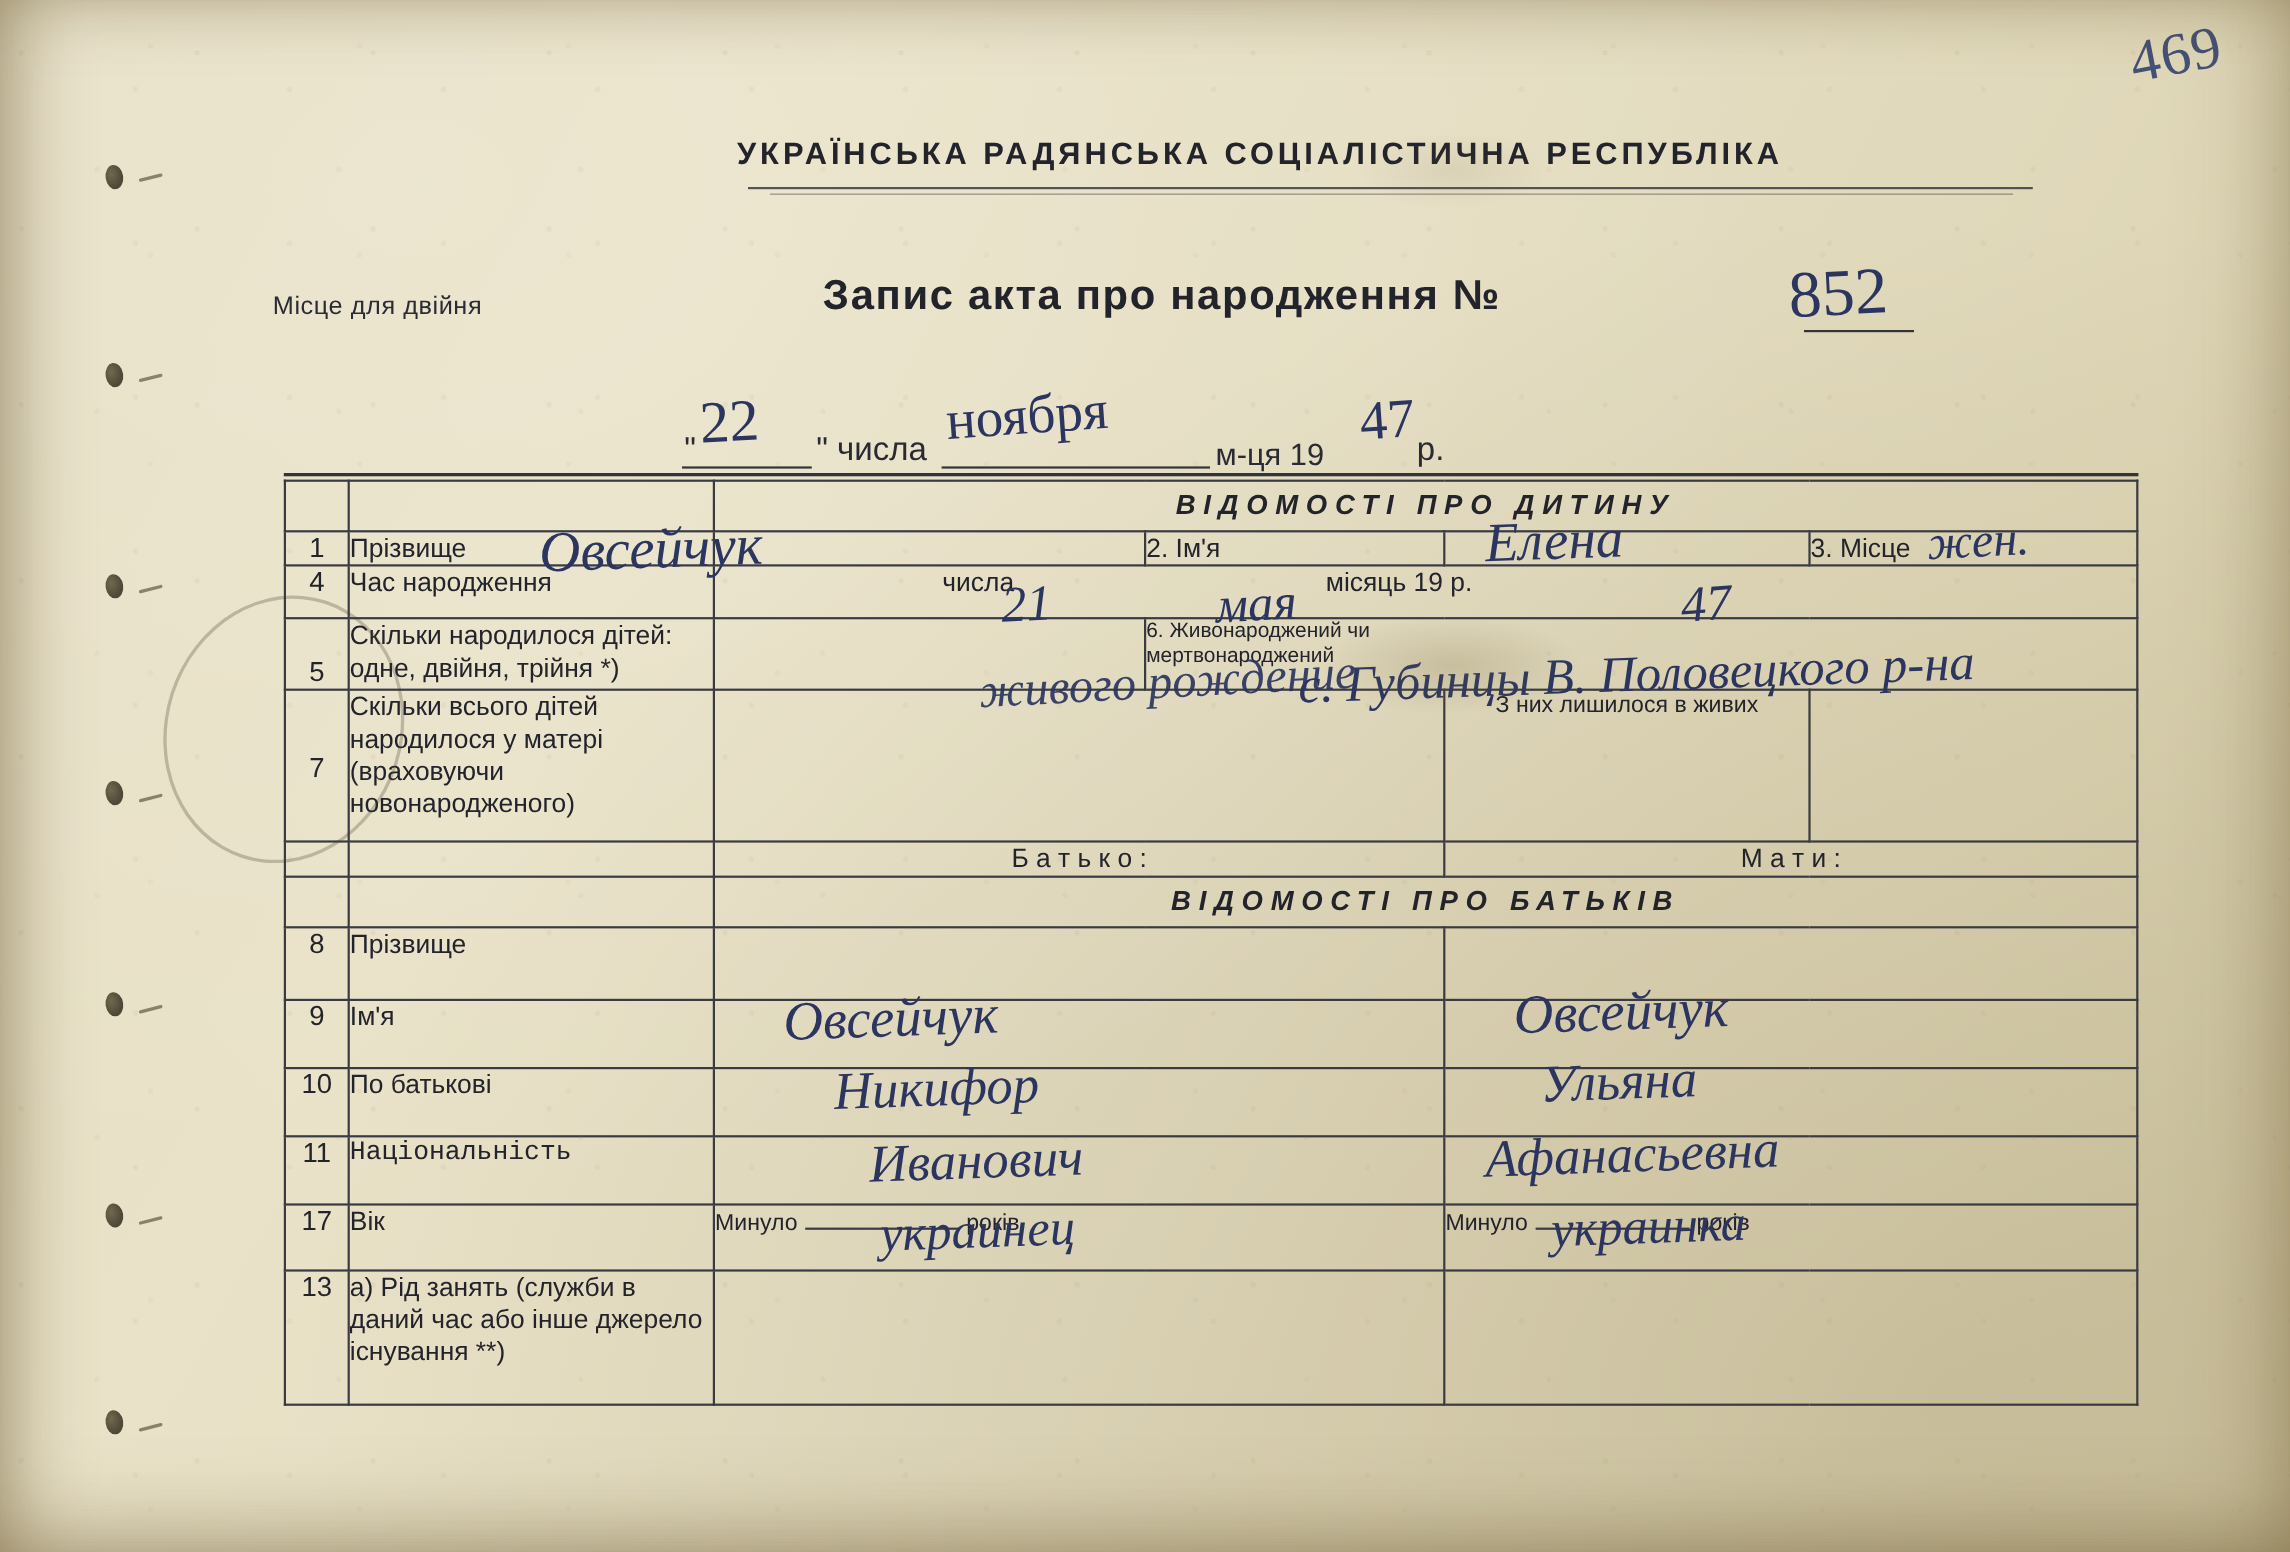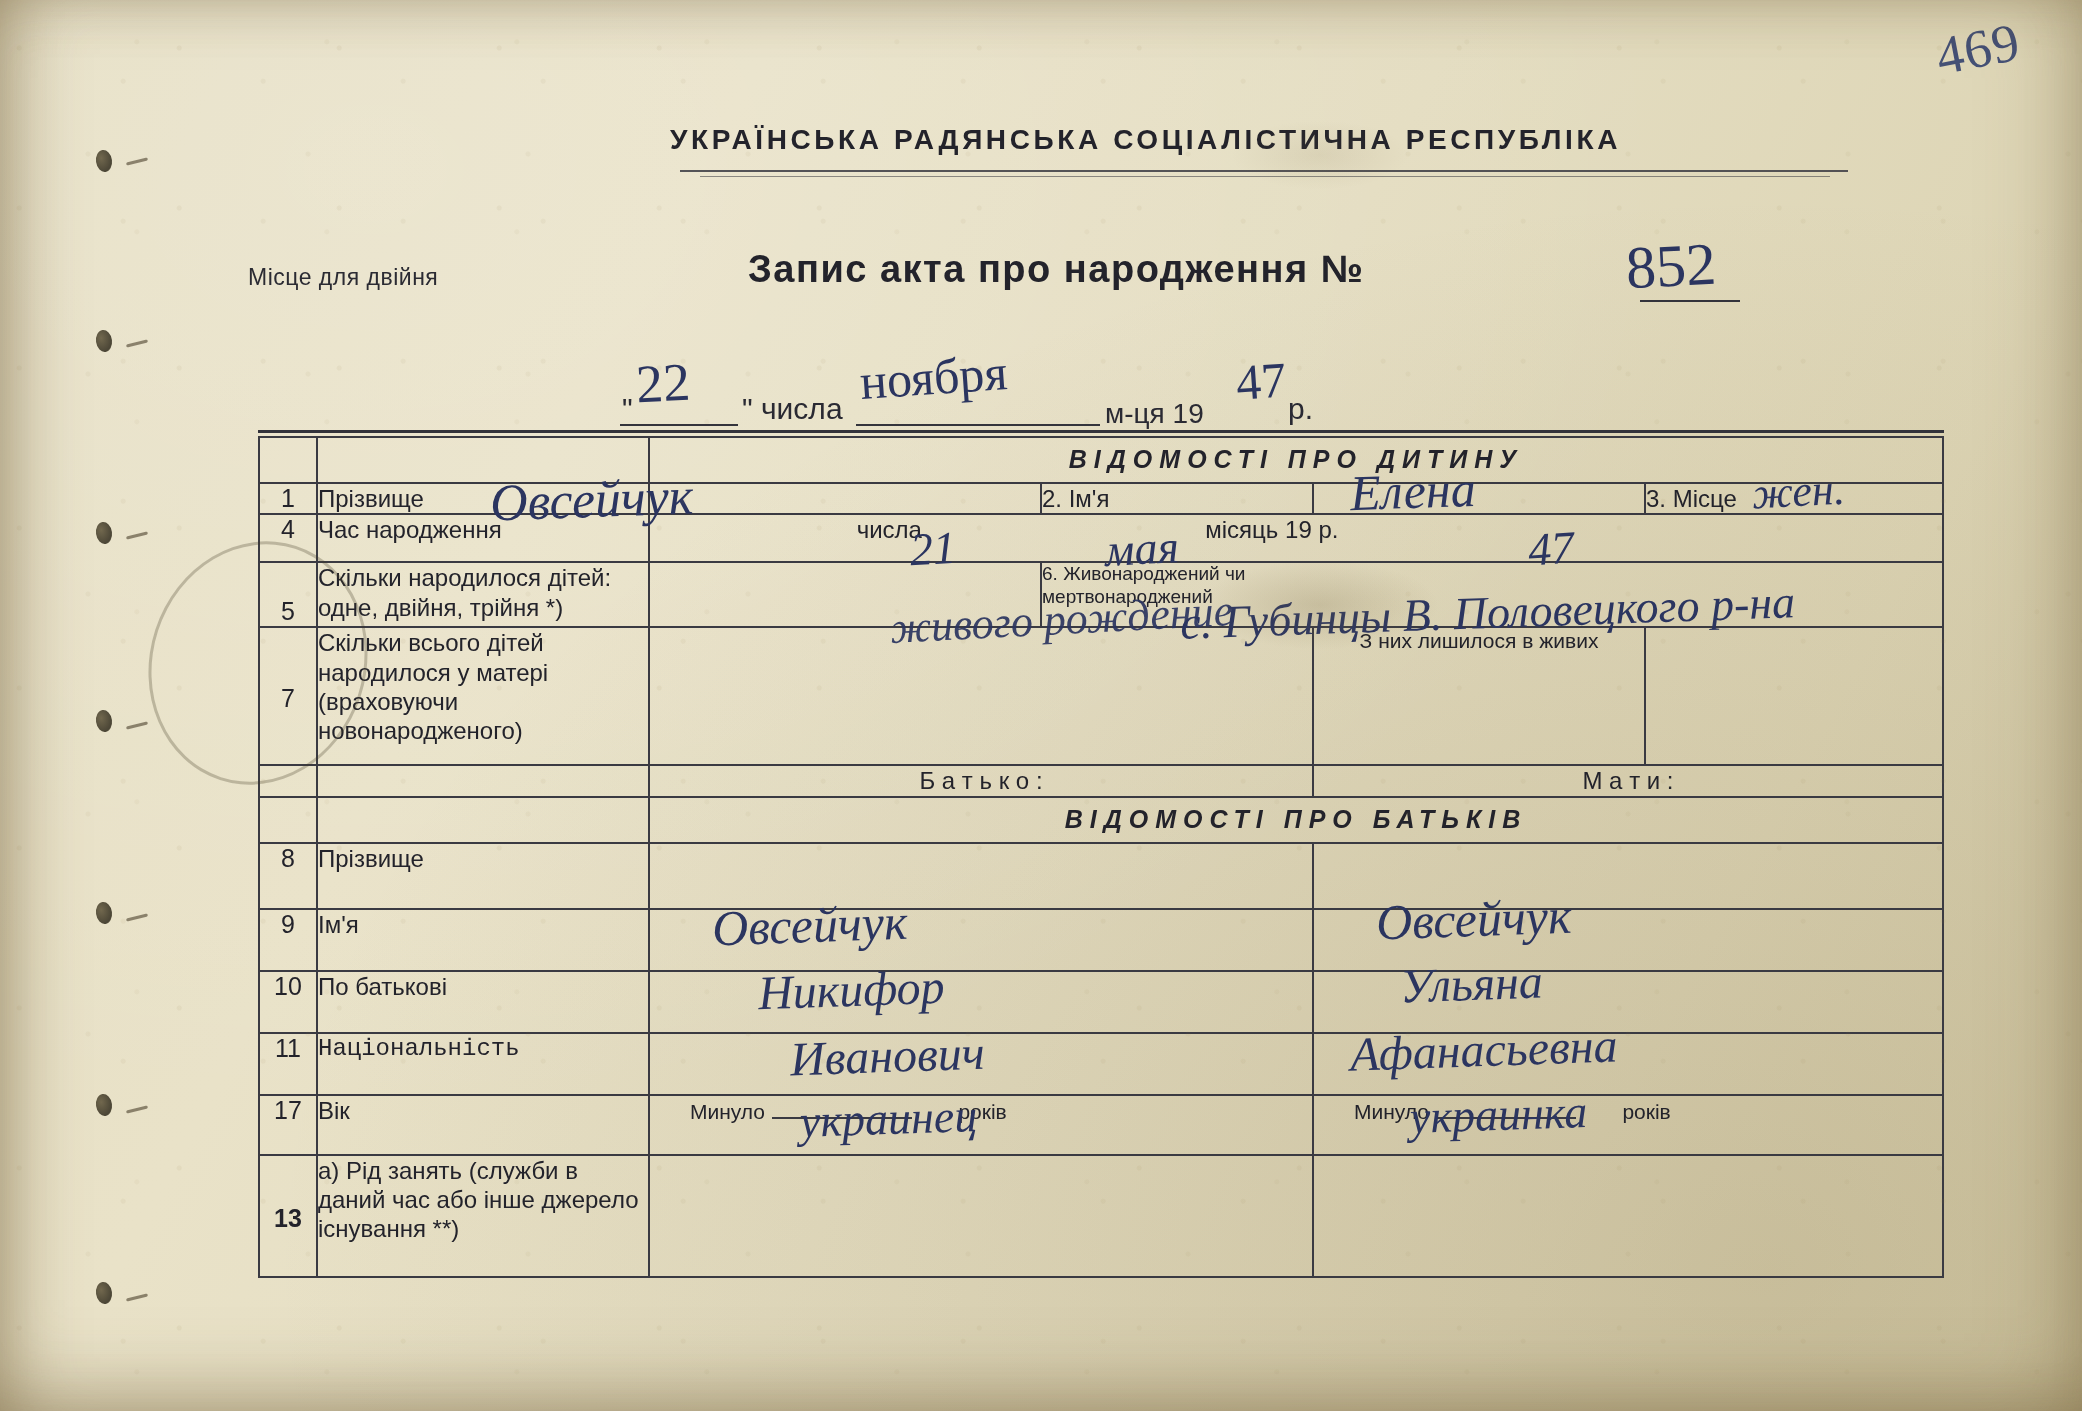--- a/index.html
+++ b/index.html
@@ -194,21 +194,21 @@
     text-align: center;
     font-size: 25px;
     font-weight: bold;
     letter-spacing: 7px;
     padding: 7px 0 8px 0 !important;
     font-style: italic;
   }
   .cell-pad { padding: 9px 14px 9px 18px; font-size: 24px; line-height: 1.22; }
   .num { text-align: center; font-size: 25px; padding-top: 12px; }
   .c-num { width: 56px; }
-  .small { font-size: 21px; padding-left: 40px; }
+  .small { font-size: 21px; }
   .tiny { font-size: 19px; line-height: 1.2; }
   .center { text-align: center; }
 
   
   .ink {
     position: absolute;
     color: #2b3560;
     font-family: "Liberation Serif", serif;
     white-space: nowrap;
     pointer-events: none;
@@ -372,21 +372,21 @@
         <span class="small">років</span>
       </td>
       <td colspan="2" class="cell-pad">
         <span class="small">Минуло</span>
         <span style="display:inline-block;width:140px;border-bottom:2px solid #3a3a42;"></span>
         <span class="small">років</span>
       </td>
     </tr>
 
     <tr>
-      <td class="num" style="padding-top:48px;font-weight:bold;">13</td>
+      <td class="num" style="">13</td>
       <td class="cell-pad" style="height:120px;">а) Рід занять (служби в даний час або інше джерело існування **)</td>
       <td colspan="2"></td>
       <td colspan="2"></td>
     </tr>
   </tbody>
     </table>
 
   <div class="ink it" style="left:490px; top:470px; font-size:52px; transform:rotate(-2deg);">Овсейчук</div>
   <div class="ink it" style="left:1350px; top:462px; font-size:50px; transform:rotate(-2deg);">Елена</div>
   <div class="ink it" style="left:1752px; top:466px; font-size:44px; transform:rotate(-3deg);">жен.</div>

